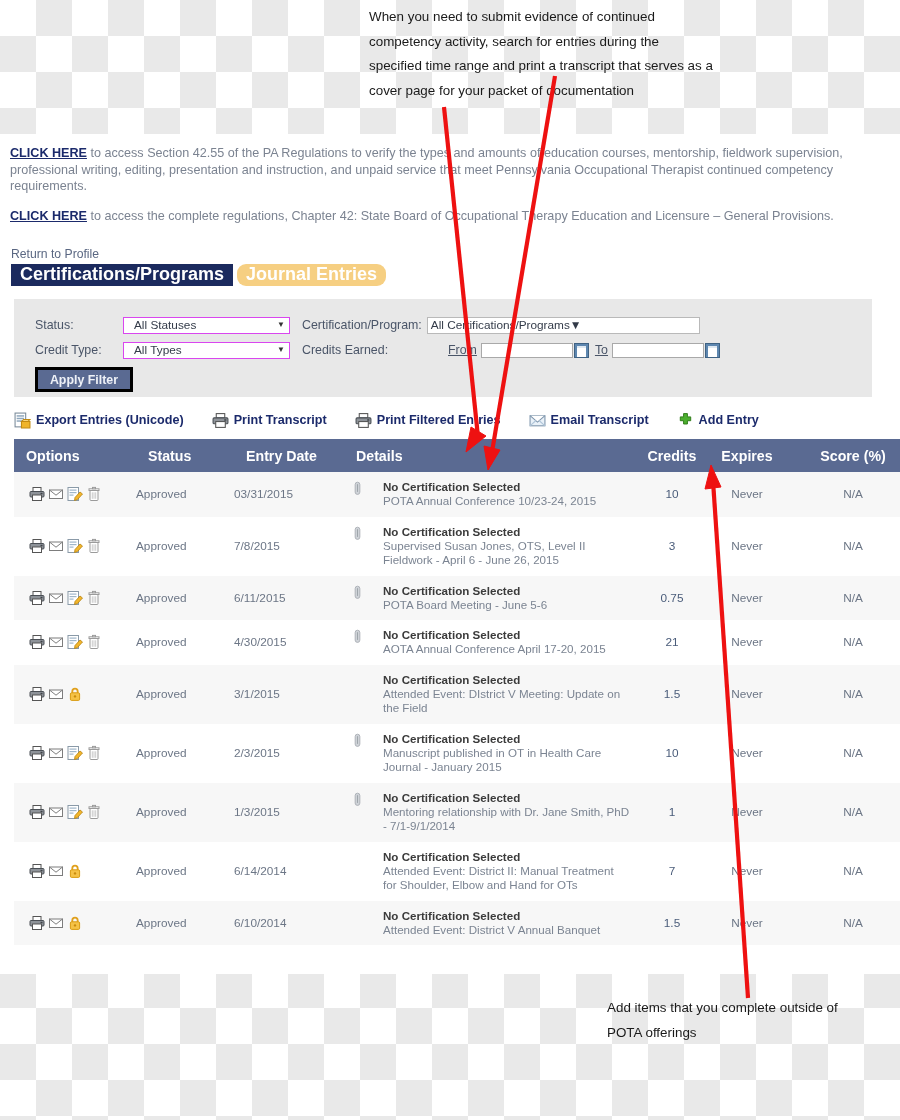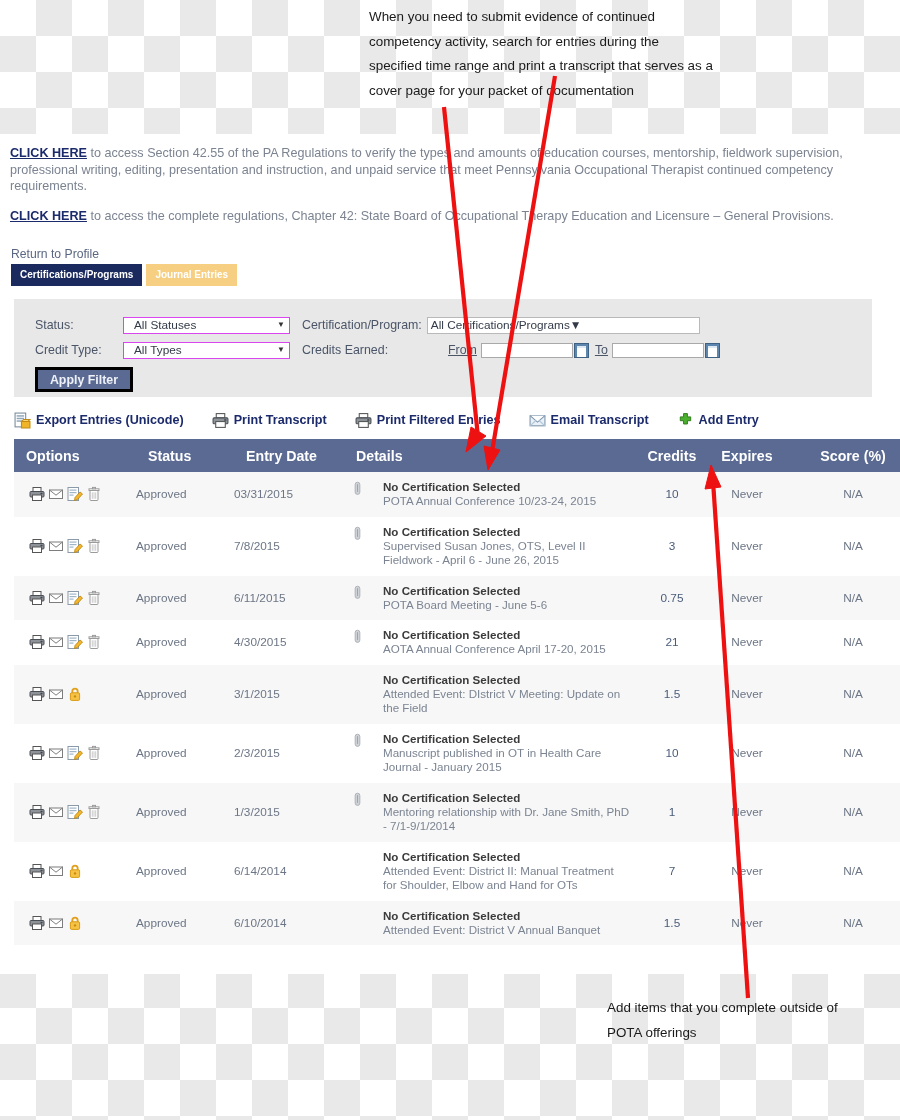--- a/index.html
+++ b/index.html
@@ -61,27 +61,27 @@
   }
 
   
   .tabs {
     margin-left: 11px;
     display: flex;
     align-items: flex-end;
     height: 22px;
   }
   .tab {
-    font-size: 10px;
+    font-size: 18px;
     font-weight: bold;
     padding: 2px 9px 3px 9px;
     line-height: 17px;
   }
   .tab-active { background: #1b2a5e; color: #ffffff; }
-  .tab-inactive { background: #f6cf82; color: #ffffff; margin-left: 4px; }
+  .tab-inactive { background: #f6cf82; color: #ffffff; margin-left: 4px; border-radius: 9px; }
 
   
   .filter-panel {
     margin: 13px 0 0 14px;
     width: 858px;
     background: #e8e8e8;
     height: 98px;
     box-sizing: border-box;
     padding: 14px 0 0 21px;
     position: relative;

